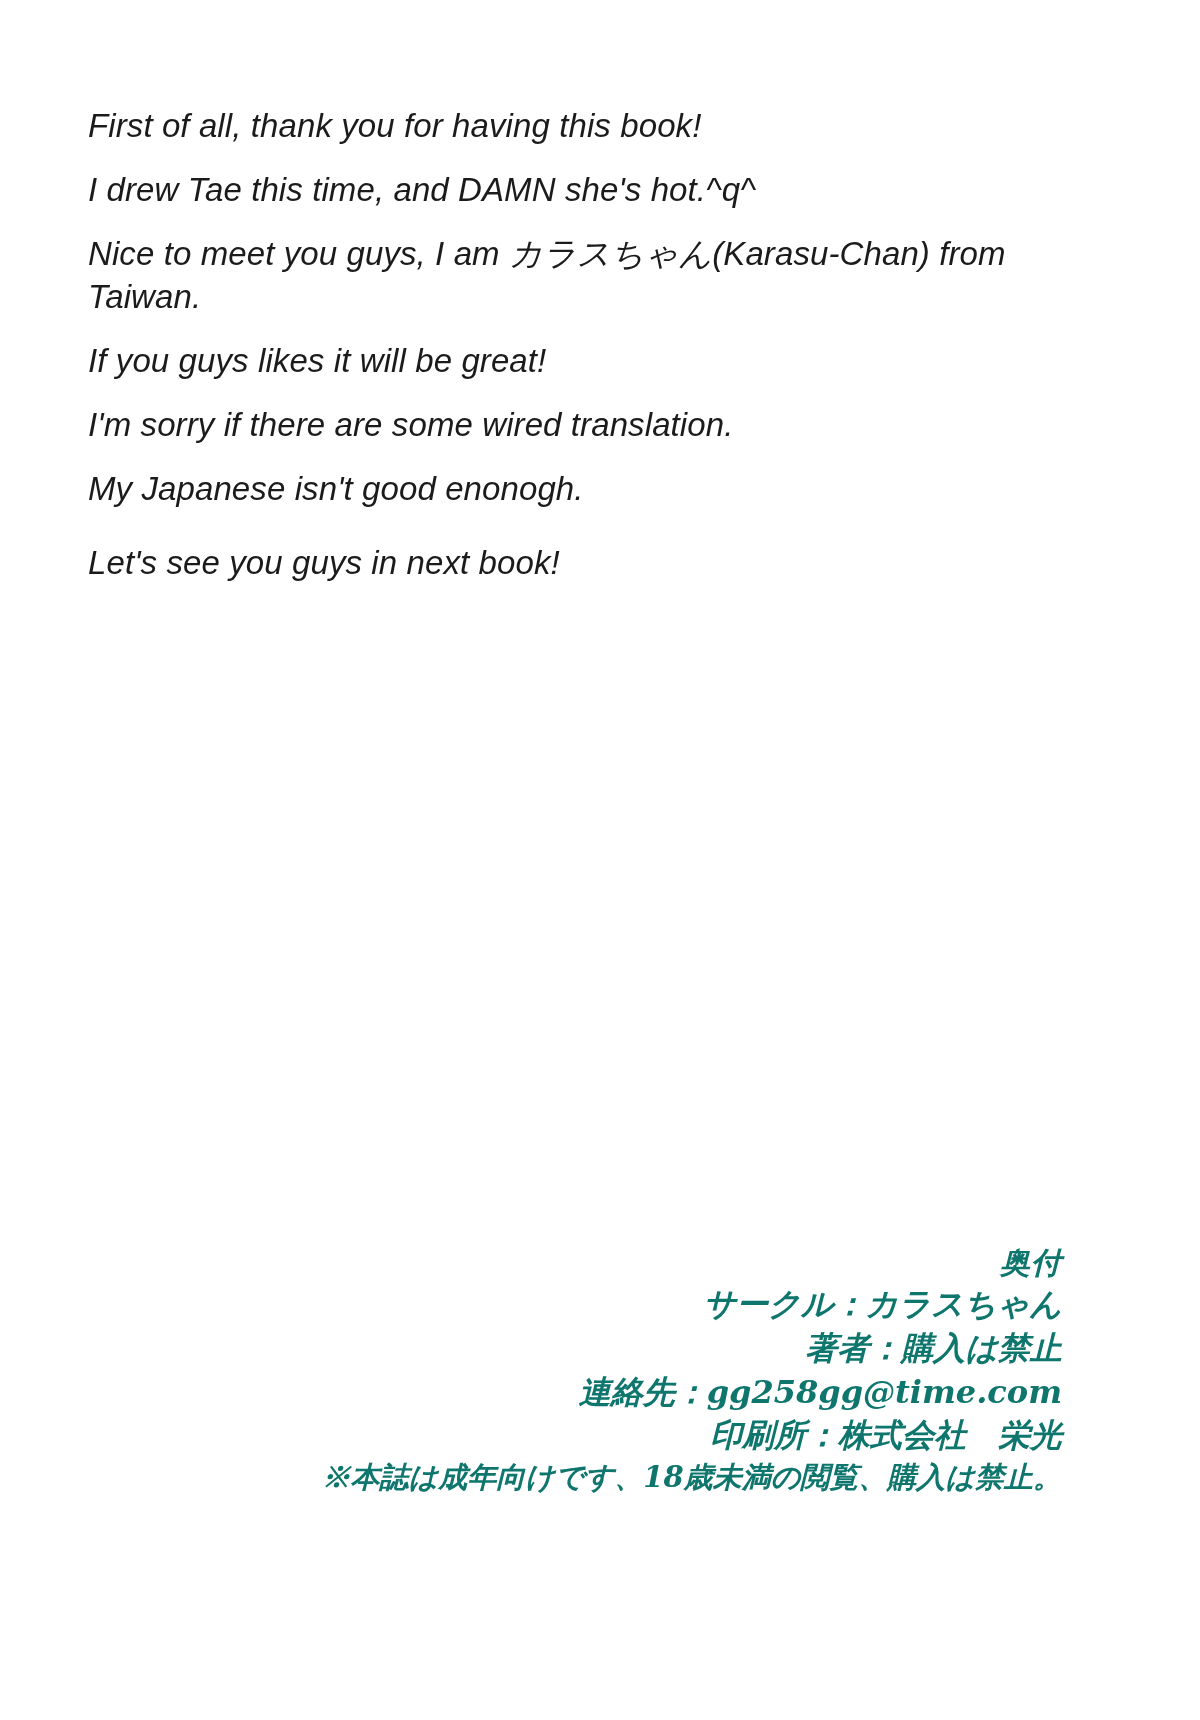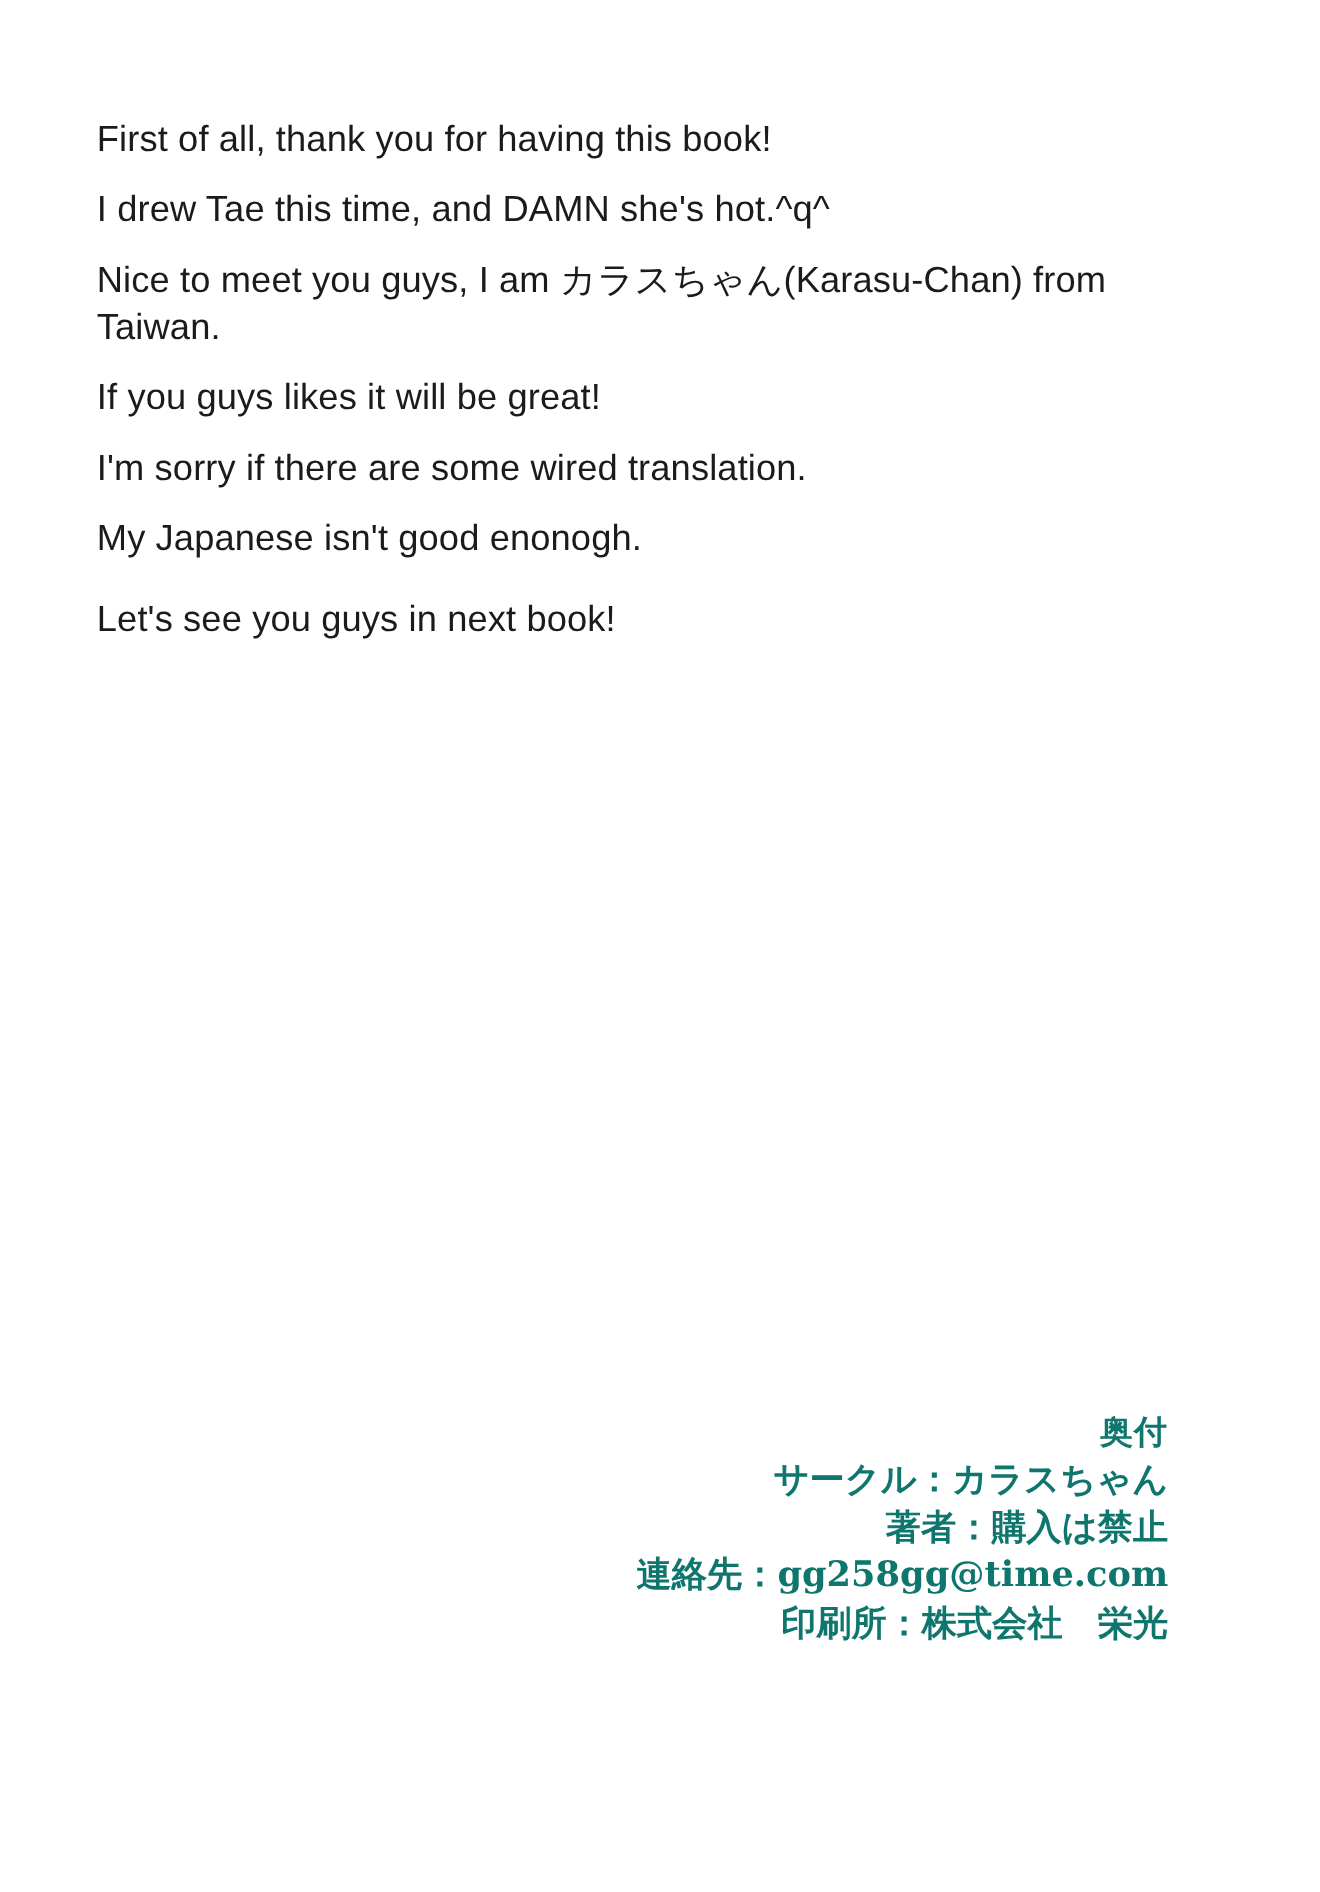--- a/index.html
+++ b/index.html
@@ -13,20 +13,21 @@
     font-family: "Liberation Sans", sans-serif;
     color: #1a1a1a;
     position: relative;
     overflow: hidden;
   }
   .page {
     position: relative;
     width: 1148px;
     height: 1720px;
     box-sizing: border-box;
+    font-style: italic;
   }
   .afterword {
     position: absolute;
     left: 88px;
     top: 105px;
     width: 1000px;
   }
   .afterword p {
     margin: 0 0 22px 0;
     font-family: "Liberation Sans", sans-serif;
@@ -76,15 +77,16 @@
     <p>My Japanese isn't good enonogh.</p>
     <p>Let's see you guys in next book!</p>
   </section>
 
   <section class="colophon">
     <div class="title-line">奥付</div>
     <div>サークル：カラスちゃん</div>
     <div>著者：購入は禁止</div>
     <div>連絡先：gg258gg@time.com</div>
     <div>印刷所：株式会社　栄光</div>
+    <div class="notice">※本誌は成年向けです、18歳未満の閲覧、購入は禁止。</div>
   </section>
 
 </div>
 
 </body></html>

